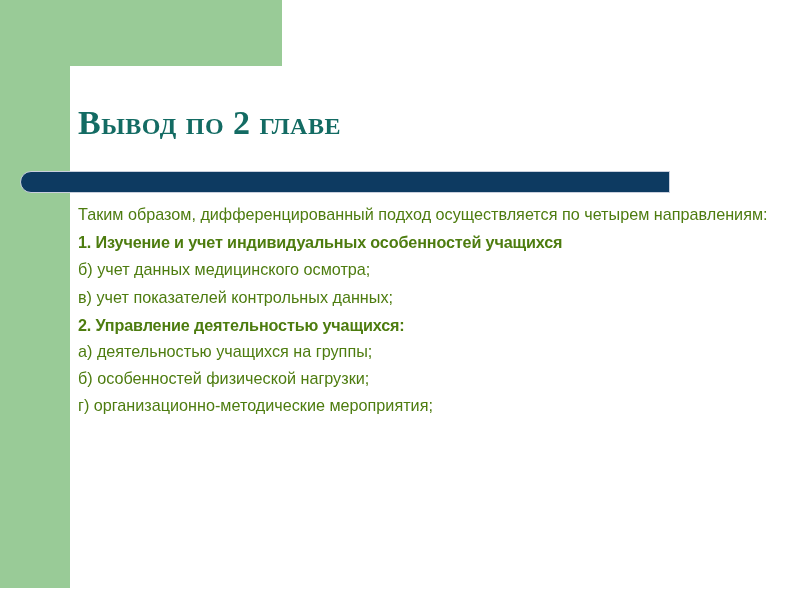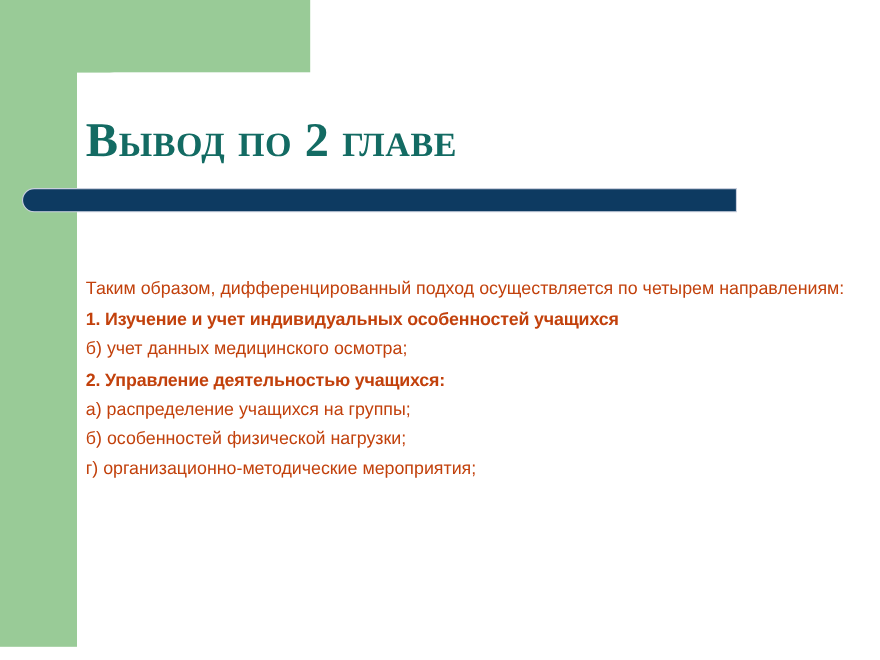--- a/index.html
+++ b/index.html
@@ -48,21 +48,21 @@
     border-top-left-radius: 34px;
   }
 
   
   .title {
     position: absolute;
     left: 78px;
     top: 105px;
     width: 660px;
     font-family: "Liberation Serif", "DejaVu Serif", serif;
-    font-size: 44px;
+    font-size: 34px;
     font-weight: bold;
     font-variant: small-caps;
     letter-spacing: 0.5px;
     color: #136b63;
     line-height: 1.05;
     white-space: nowrap;
   }
 
   
   .accent-bar {
@@ -77,24 +77,23 @@
     border-top-left-radius: 11px;
     border-bottom-left-radius: 11px;
   }
 
   
   .body-text {
     position: absolute;
     left: 78px;
     top: 203px;
     width: 706px;
-    color: #c2410c;
+    color: #4d7c0f;
     font-size: 16.2px;
     line-height: 1.37;
-    margin-top: 48px;
   }
   .body-text p {
     margin: 0 0 1px 0;
     padding-left: 26px;
     text-indent: -26px;
   }
   .body-text p.gap {
     margin-top: 5px;
   }
   .body-text p.heading {
@@ -116,19 +115,20 @@
   <div class="white-panel"></div>
 
   <div class="title">Вывод по 2 главе</div>
 
   <div class="accent-bar"></div>
 
   <div class="body-text">
     <p>Таким образом, дифференцированный  подход  осуществляется по четырем  направлениям:</p>
     <p class="heading">1. Изучение и учет индивидуальных особенностей учащихся</p>
     <p class="gap">б) учет данных медицинского осмотра;</p>
+    <p class="gap">в) учет показателей контрольных данных;</p>
     <p class="heading">2. Управление деятельностью учащихся:</p>
-    <p>а) распределение учащихся на группы;</p>
+    <p>а) деятельностью учащихся на группы;</p>
     <p class="gap">б) особенностей физической нагрузки;</p>
     <p class="gap">г) организационно-методические мероприятия;</p>
   </div>
 
 </div>
 
 </body></html>

